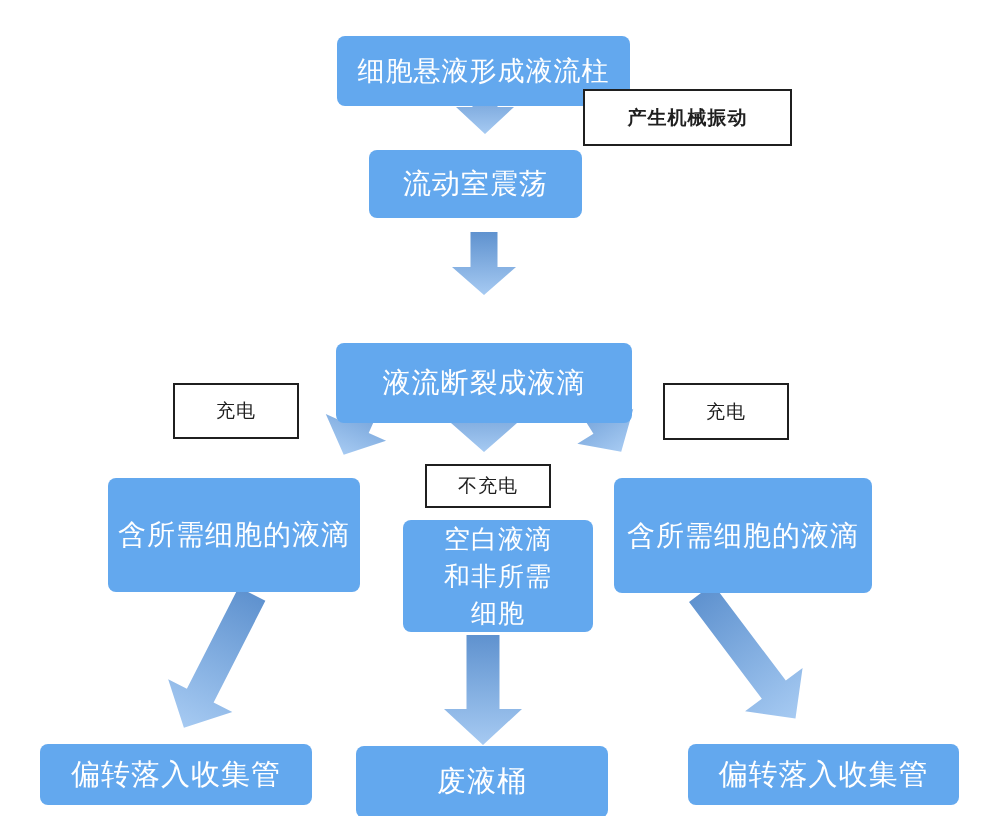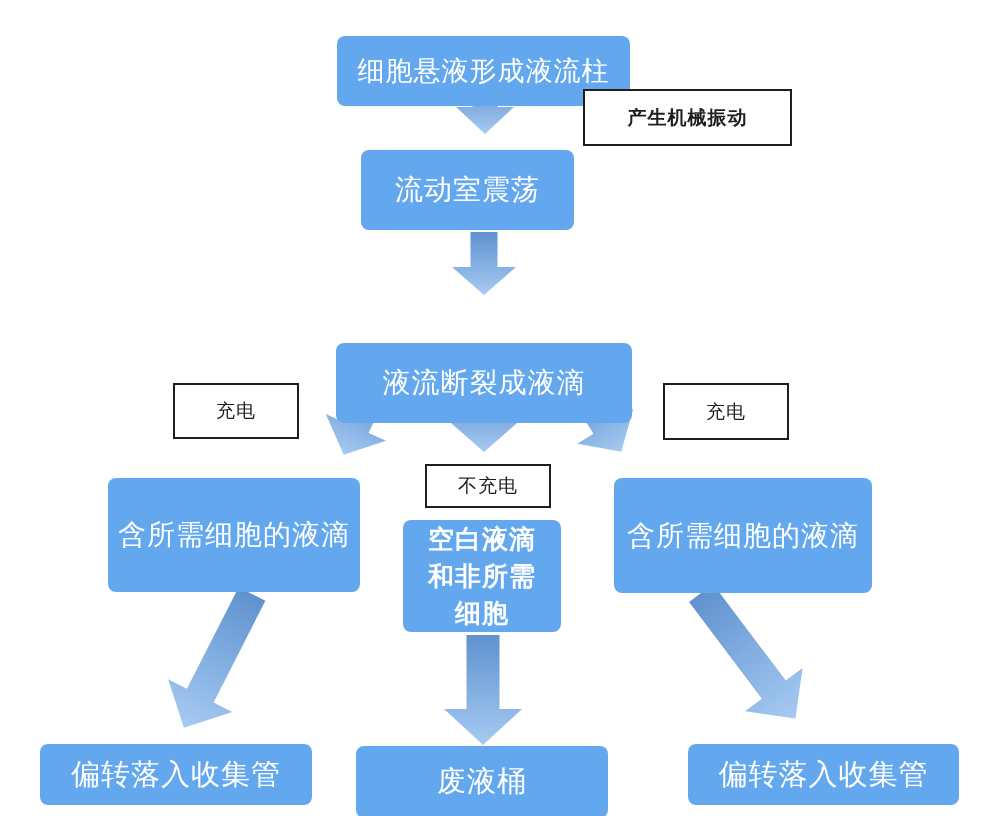--- a/index.html
+++ b/index.html
@@ -41,24 +41,24 @@
     color: var(--annotation-text, #1f1f1f);
     display: flex;
     align-items: center;
     justify-content: center;
     text-align: center;
     font-size: 19px;
     letter-spacing: 1px;
   }
   
   #n-stream         { left: 337px; top: 8px;   width: 293px; height: 70px; margin-top: 28px; }
-  #n-chamber        { left: 361px; top: 150px; width: 213px; height: 80px; font-size: 28px; }
+  #n-chamber        { left: 369px; top: 150px; width: 213px; height: 68px; font-size: 28px; }
   #n-breakup        { left: 336px; top: 303px; width: 296px; height: 80px; font-size: 28px; margin-top: 40px; }
   #n-droplet-left   { left: 108px; top: 478px; width: 252px; height: 114px; font-size: 28px; }
-  #n-droplet-center { left: 403px; top: 520px; width: 158px; height: 112px; font-size: 26px; line-height: 37px; font-weight: bold; }
+  #n-droplet-center { left: 403px; top: 520px; width: 190px; height: 112px; font-size: 26px; line-height: 37px; }
   #n-droplet-right  { left: 614px; top: 478px; width: 258px; height: 115px; font-size: 28px; }
   #n-collect-left   { left: 40px;  top: 744px; width: 272px; height: 61px; font-size: 29px; }
   #n-waste          { left: 356px; top: 746px; width: 252px; height: 72px; font-size: 29px; }
   #n-collect-right  { left: 688px; top: 744px; width: 271px; height: 61px; font-size: 29px; }
   
   #a-vibration    { left: 583px; top: 89px;  width: 205px; height: 53px; font-weight: bold; }
   #a-charge-left  { left: 173px; top: 383px; width: 122px; height: 52px; }
   #a-no-charge    { left: 425px; top: 464px; width: 122px; height: 40px; }
   #a-charge-right { left: 663px; top: 383px; width: 122px; height: 53px; }
 </style>

